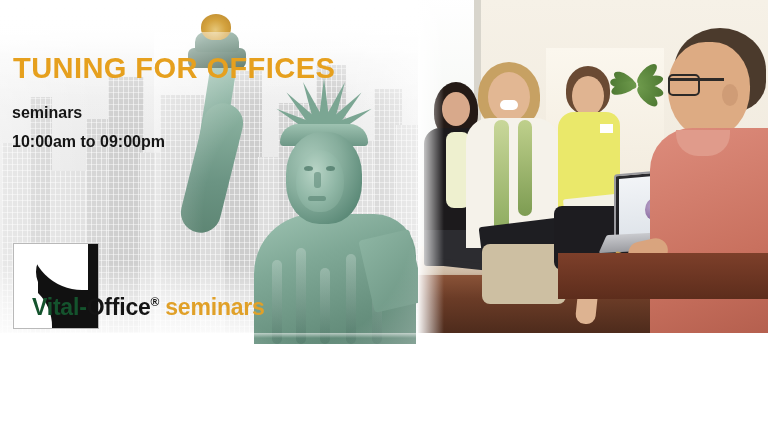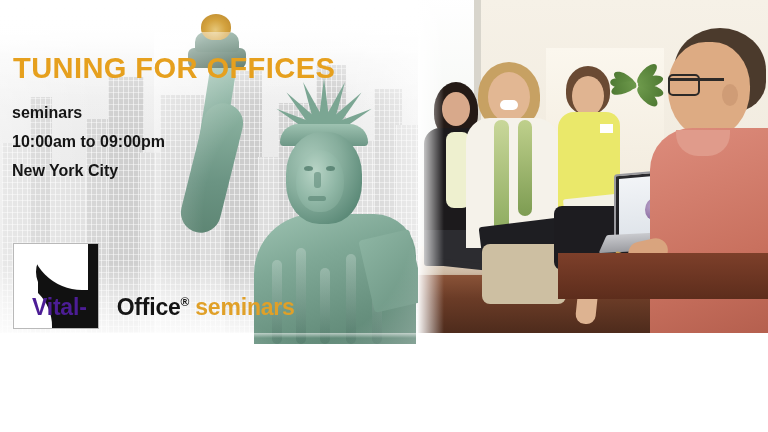--- a/index.html
+++ b/index.html
@@ -145,22 +145,22 @@
     position:absolute;left:30px;top:34px;width:28px;height:54px;background:#111111;
   }
   .logo-stem-cut{
     position:absolute;left:-4px;top:42px;width:38px;height:48px;background:#ffffff;border-radius:0 44px 0 0;
   }
 
   .wordmark{
     position:absolute;left:32px;top:291px;white-space:nowrap;
     font-size:23px;line-height:23px;font-weight:bold;letter-spacing:-.2px;
   }
-  .wm-vital{color:#4c1d95;}
-  .wm-office{color:#141414;margin-left:30px;}
+  .wm-vital{color:#14532d;}
+  .wm-office{color:#141414;}
   .wm-reg{font-size:12px;vertical-align:super;color:#141414;}
   .wm-seminars{color:#e0a028;margin-left:6px;}
 
   
   .photo{
     position:absolute;left:418px;top:0;width:350px;height:333px;overflow:hidden;
     background:#efe9df;
   }
   .ph-wall{
     position:absolute;inset:0;
@@ -301,21 +301,20 @@
     <div class="lib-mouth"></div>
 
     <div class="lib-soft"></div>
   </div>
 
   <div class="title">TUNING FOR OFFICES</div>
 
   <div class="details">
     <div>seminars</div>
     <div>10:00am to 09:00pm</div>
-    <div>New York City</div>
   </div>
 
   <div class="logo">
     <div class="logo-box">
       <div class="logo-bowl"></div>
       <div class="logo-bowl-in"></div>
       <div class="logo-stem"></div>
       <div class="logo-stem-cut"></div>
       <div class="logo-black"></div>
       <div class="logo-cut-top"></div>

